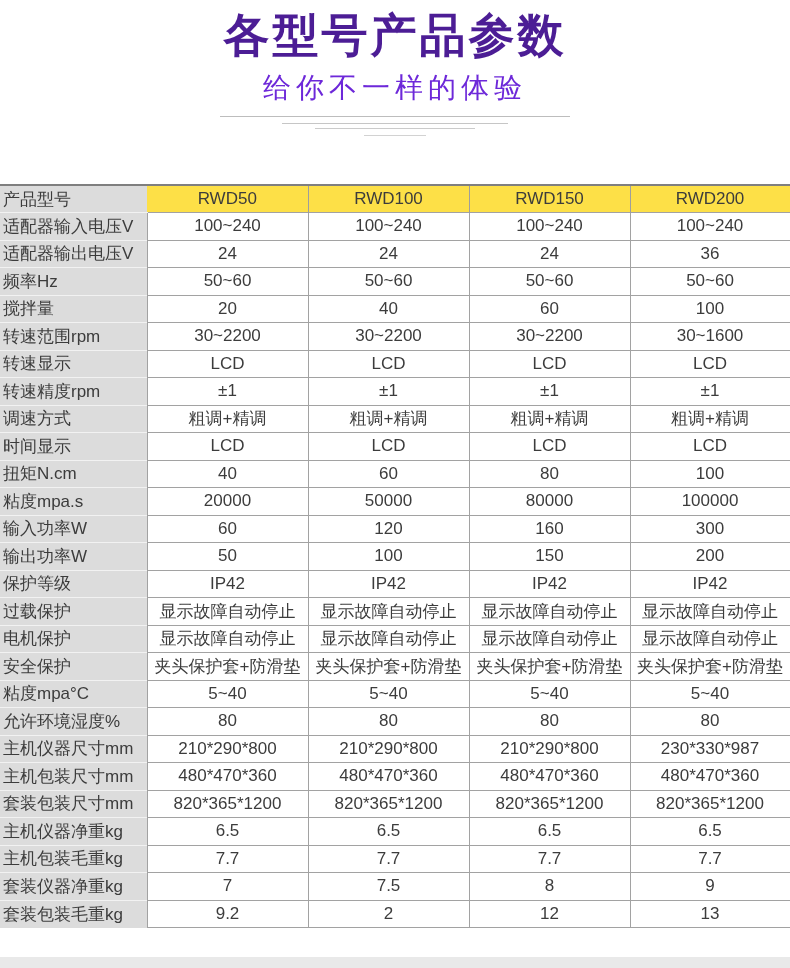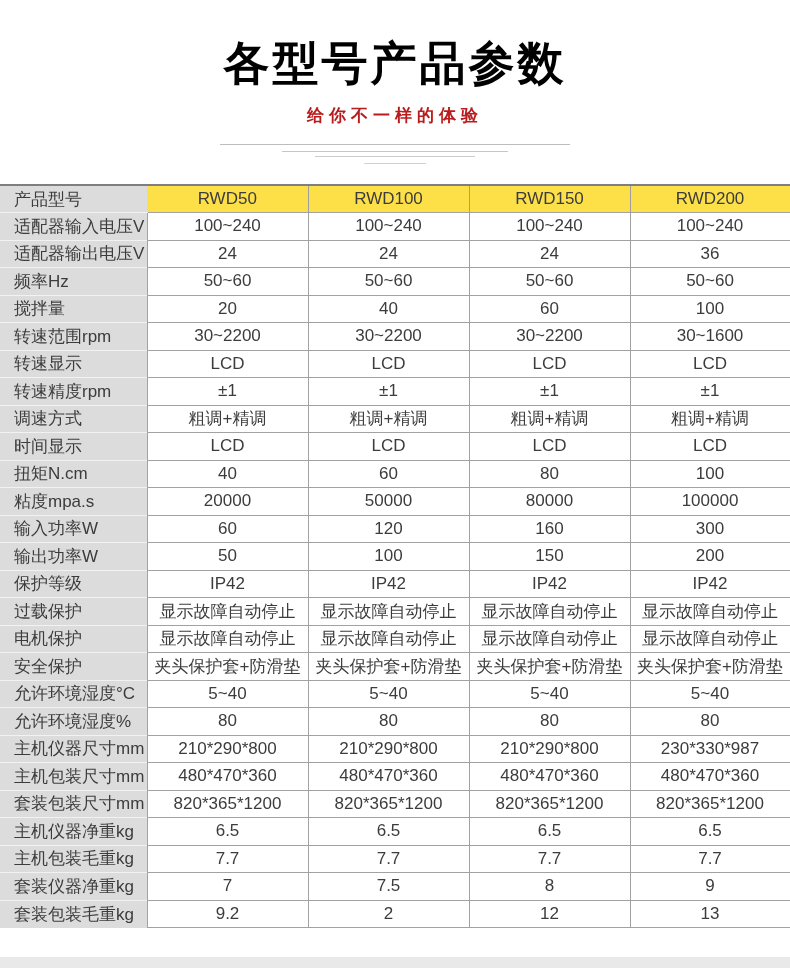--- a/index.html
+++ b/index.html
@@ -8,34 +8,34 @@
     height: 968px;
     position: relative;
     overflow: hidden;
     font-family: "Liberation Sans", "DejaVu Sans", sans-serif;
     color: #3d3d3d;
   }
 
   
   .hero { height: 184px; text-align: center; }
   .hero h1 {
-    padding-top: 36px;
+    padding-top: 8px;
     font-size: 46px;
     line-height: 54px;
     font-weight: 700;
     letter-spacing: 3px;
-    color: #000000;
+    color: #4c1d95;
   }
   .hero .subtitle {
     margin-top: 14px;
-    font-size: 17px;
+    font-size: 28px;
     line-height: 24px;
-    font-weight: 700;
+    font-weight: 400;
     letter-spacing: 5px;
-    color: #b91c1c;
+    color: #6d28d9;
   }
   .divider-stack { margin-top: 16px; }
   .divider-stack .line { height: 1px; margin: 0 auto; }
   .line-1 { width: 350px; background: #bdbdbd; }
   .line-2 { width: 226px; background: #c6c6c6; margin-top: 6px !important; }
   .line-3 { width: 160px; background: #cbcbcb; margin-top: 4px !important; }
   .line-4 { width: 62px;  background: #d2d2d2; margin-top: 6px !important; }
 
   
   table.specs {
@@ -49,21 +49,21 @@
     font-size: 17px;
     font-weight: 400;
     color: #3c3c3c;
     white-space: nowrap;
     overflow: hidden;
   }
   
   .cell-label {
     background: #dcdcdc;
     text-align: left;
-    padding-left: 14px;
+    padding-left: 3px;
     border-top: 1px solid #f2f2f2;   
     border-right: none;
     border-left: none;
     border-bottom: none;
   }
   thead .cell-label { border-top: none; }
   thead .cell-model {
     background: #fde047;
     text-align: center;
     border-left: 1px solid #9e9e9e;
@@ -233,21 +233,21 @@
         <td class="cell-value">显示故障自动停止</td>
       </tr>
       <tr>
         <td class="cell-label">安全保护</td>
         <td class="cell-value">夹头保护套+防滑垫</td>
         <td class="cell-value">夹头保护套+防滑垫</td>
         <td class="cell-value">夹头保护套+防滑垫</td>
         <td class="cell-value">夹头保护套+防滑垫</td>
       </tr>
       <tr>
-        <td class="cell-label">允许环境湿度°C</td>
+        <td class="cell-label">粘度mpa°C</td>
         <td class="cell-value">5~40</td>
         <td class="cell-value">5~40</td>
         <td class="cell-value">5~40</td>
         <td class="cell-value">5~40</td>
       </tr>
       <tr>
         <td class="cell-label">允许环境湿度%</td>
         <td class="cell-value">80</td>
         <td class="cell-value">80</td>
         <td class="cell-value">80</td>

